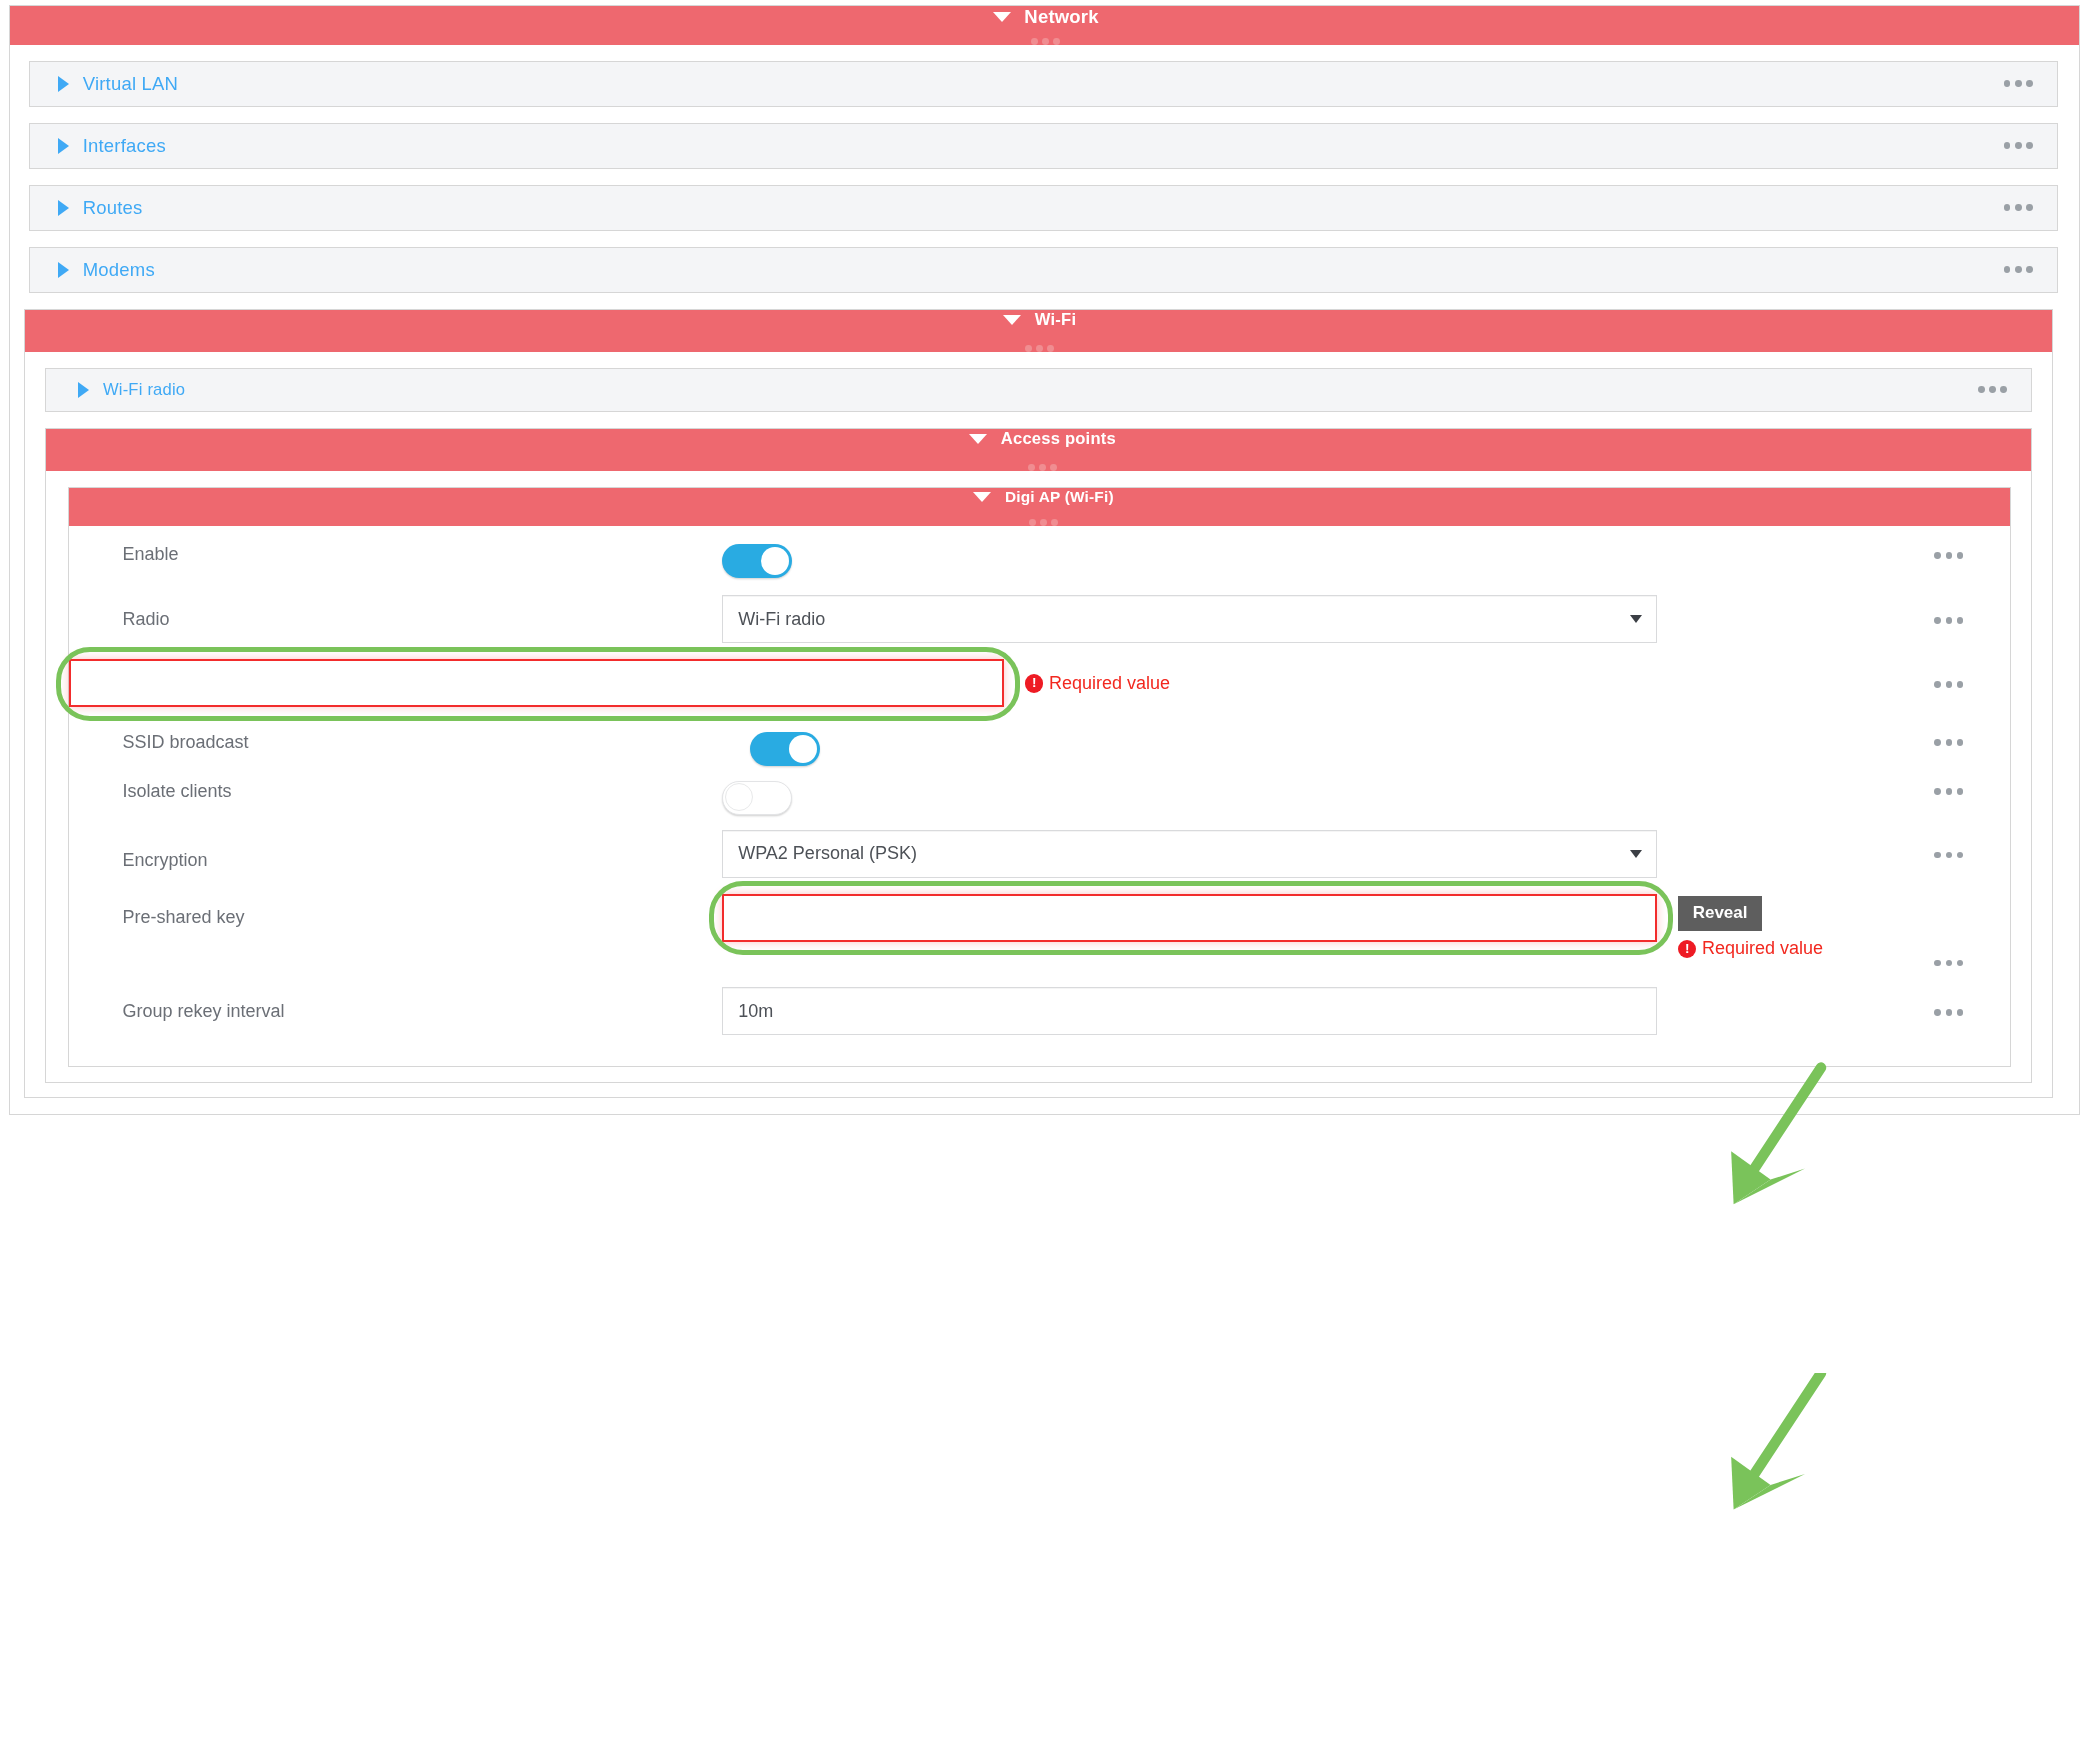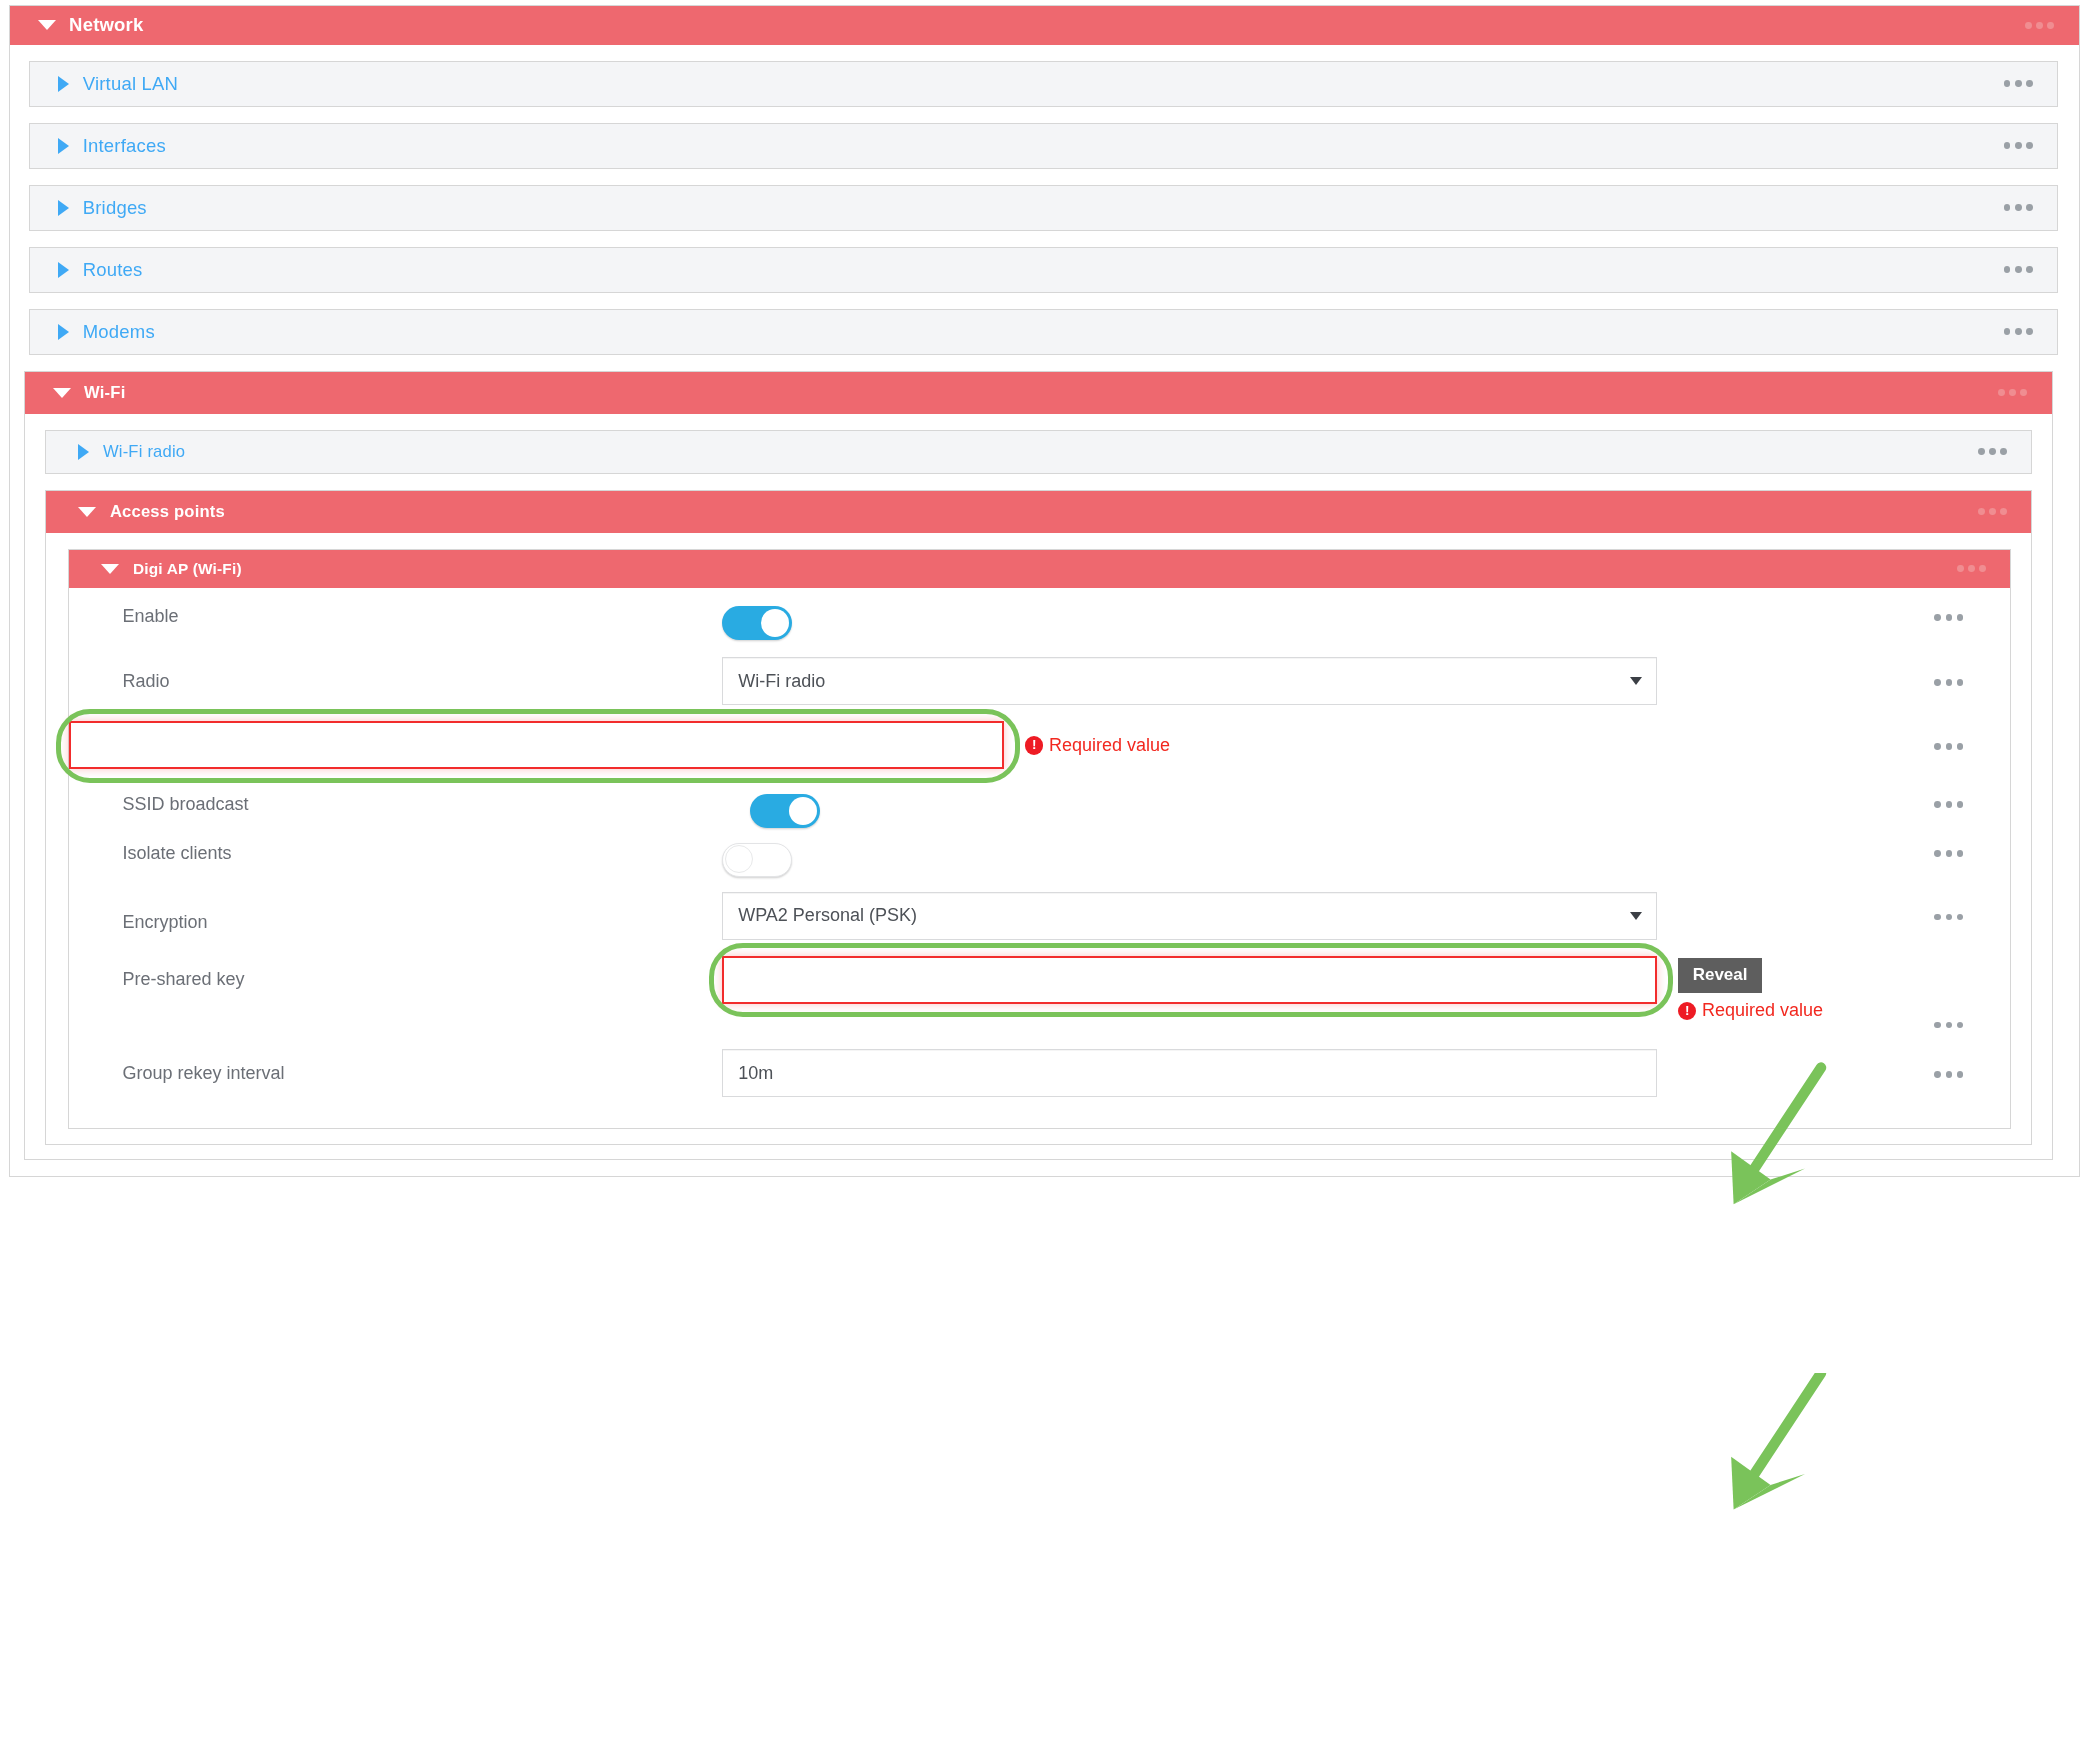--- a/index.html
+++ b/index.html
@@ -16,21 +16,21 @@
     height: 1756px;
     overflow: hidden;
   }
 
   
   .panel { border: 1.2px solid #d6d6d6; background: #ffffff; }
   .panel-head {
     display: flex; align-items: center; justify-content: space-between;
     padding: 0 24.6px 0 28px;
   }
-  .panel-head.red   { background: #ee686f; }
+  .panel-head.red   { background: #ee686f; flex-direction: column; }
   .panel-head.grey  { background: #f4f5f7; }
   .head-left { display: flex; align-items: center; }
   .caret {
     width: 0; height: 0; margin-right: 13.5px; flex: none;
   }
   .caret.down-white {
     border-left: 9.2px solid transparent;
     border-right: 9.2px solid transparent;
     border-top: 10.5px solid #ffffff;
   }
@@ -205,33 +205,20 @@
             <span class="head-title blue">Interfaces</span>
           </div>
           <span class="kebab">
               <i></i>
               <i></i>
               <i></i>
             </span>
         </div>
       </div>
 
-      <div class="panel lvl1">
-        <div class="panel-head grey">
-          <div class="head-left">
-            <span class="caret right-blue"></span>
-            <span class="head-title blue">Bridges</span>
-          </div>
-          <span class="kebab">
-              <i></i>
-              <i></i>
-              <i></i>
-            </span>
-        </div>
-      </div>
 
       <div class="panel lvl1">
         <div class="panel-head grey">
           <div class="head-left">
             <span class="caret right-blue"></span>
             <span class="head-title blue">Routes</span>
           </div>
           <span class="kebab">
               <i></i>
               <i></i>

